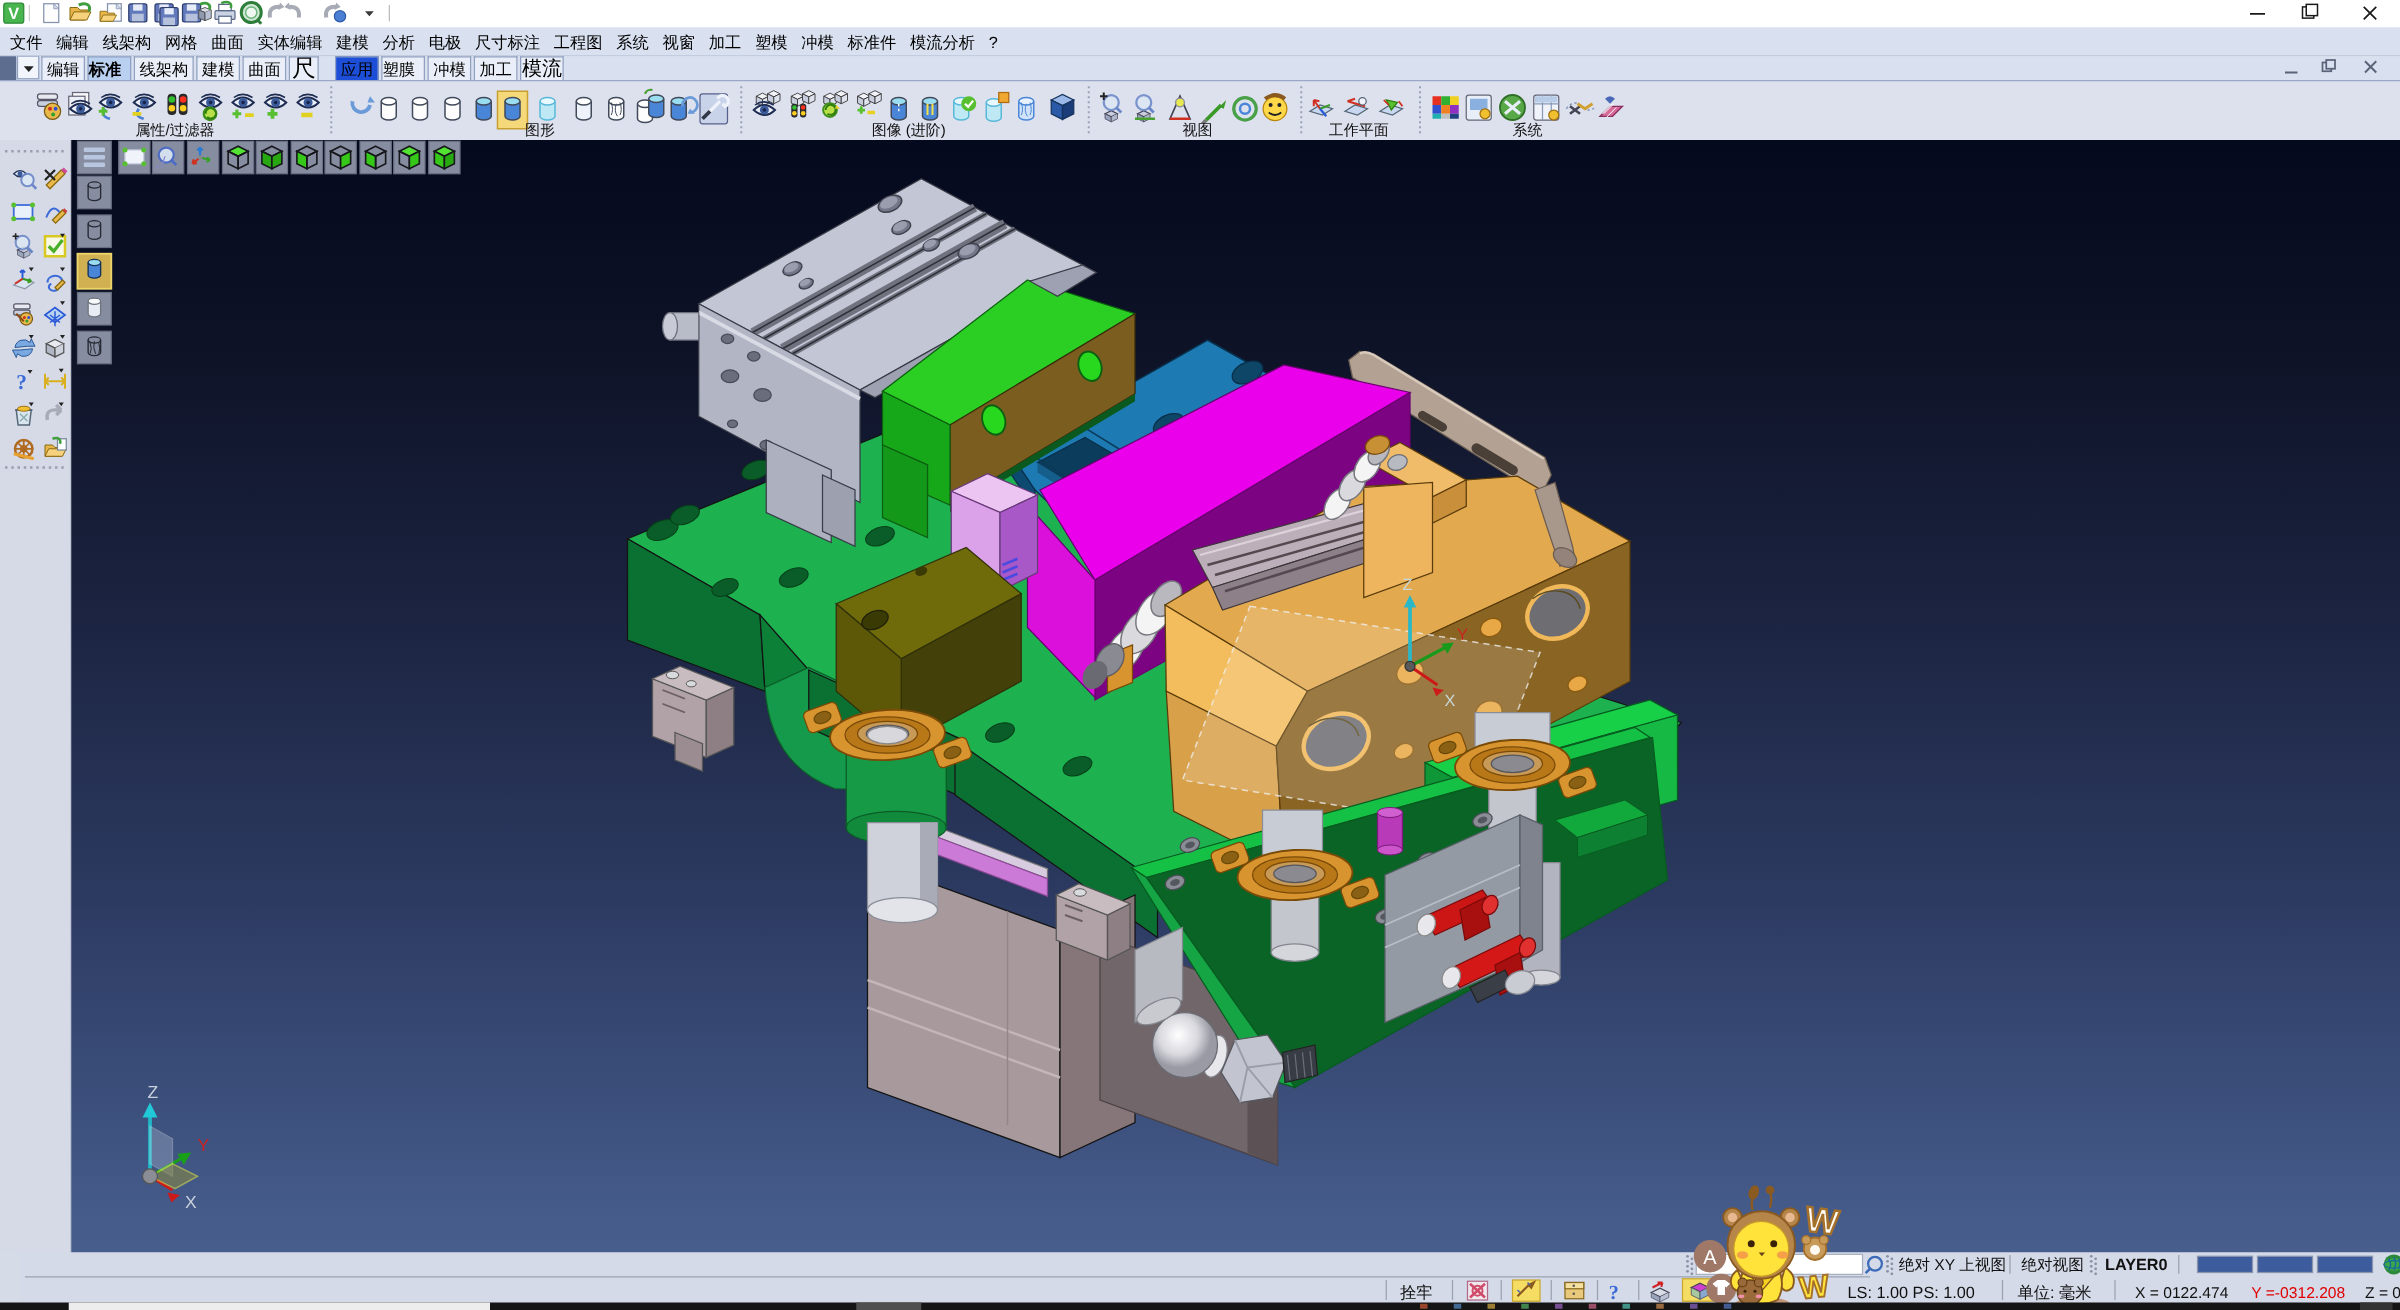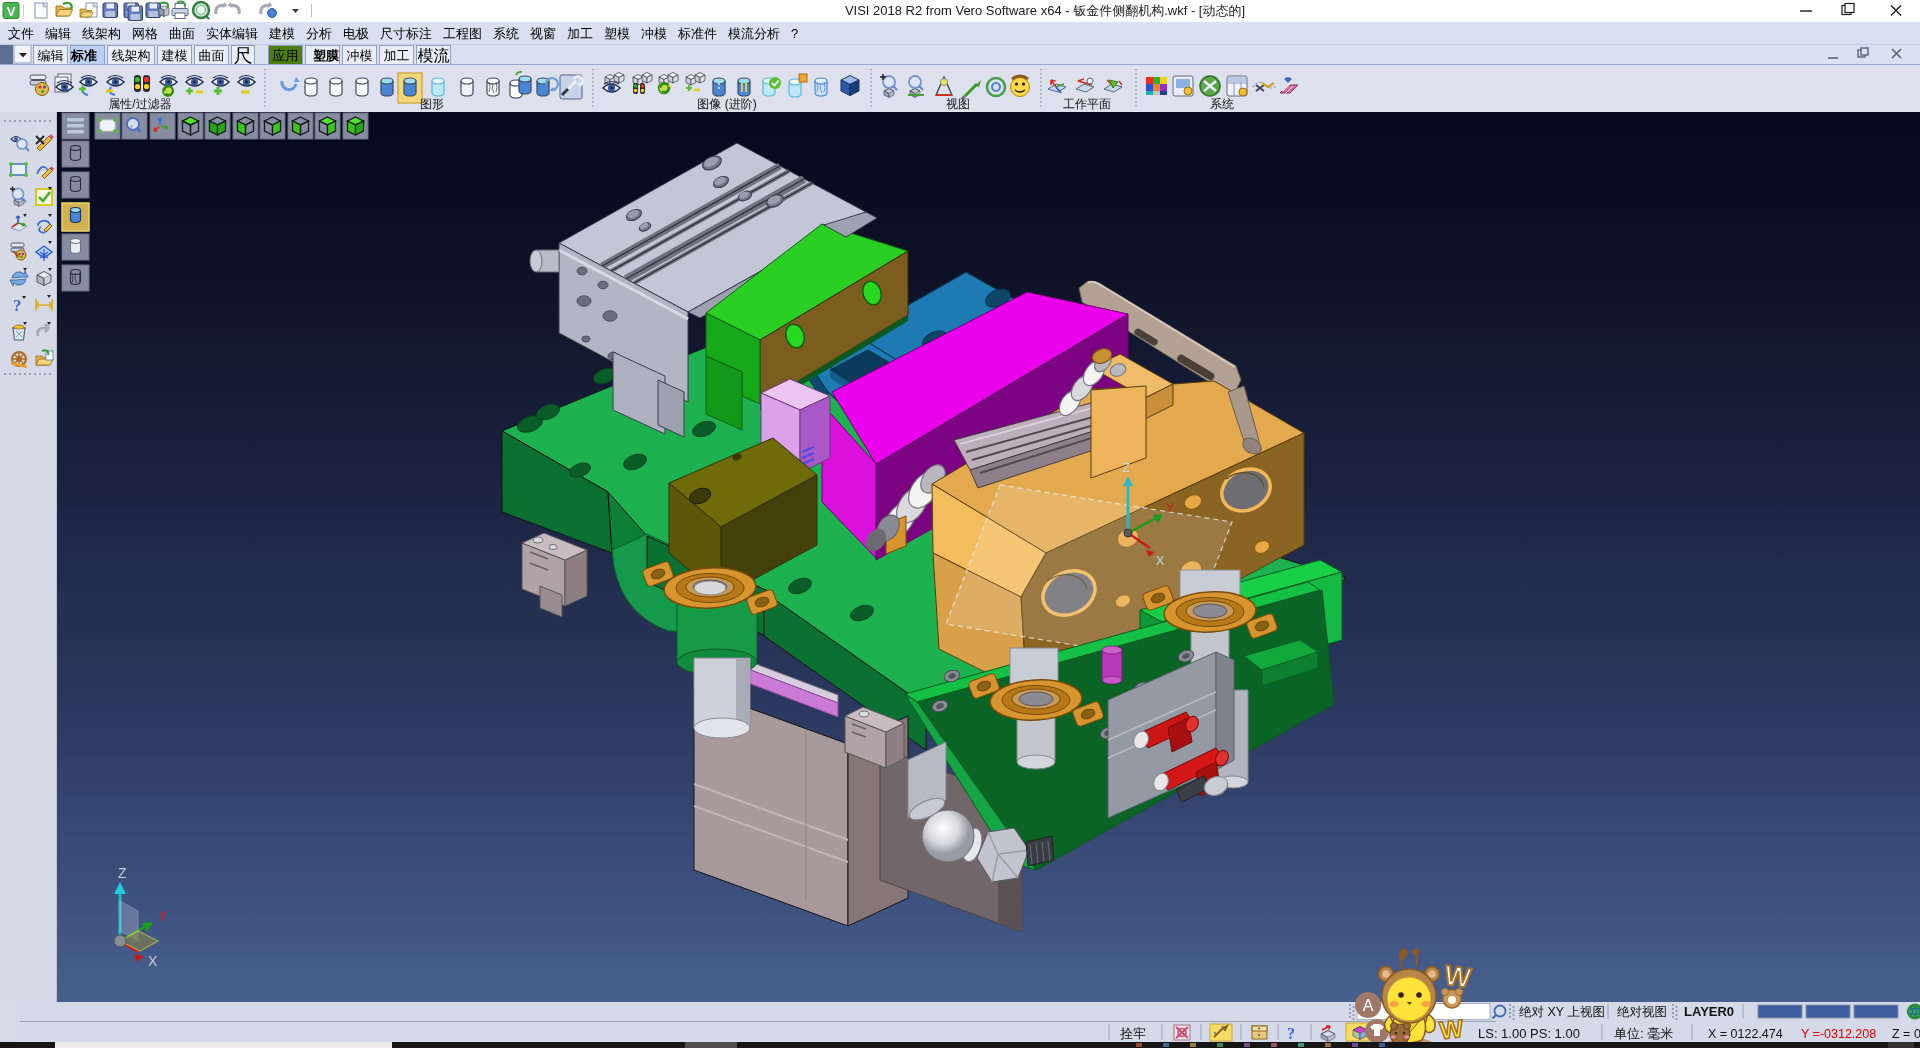--- a/index.html
+++ b/index.html
@@ -42,21 +42,20 @@
       <g transform="translate(475,0) scale(-1,1)">
         <path d="M236 14 q-1.5 -9 8 -8.5" stroke="#a7abb5" stroke-width="3.2" fill="none"></path>
         <path d="M244 2 l3.5 3.5 l-5 2.5 z" fill="#a7abb5"></path>
       </g>
       <path d="M261 14 q-1.5 -9 8 -8.5" stroke="#a7abb5" stroke-width="3.2" fill="none"></path>
       <path d="M269 2 l3.5 3.5 l-5 2.5 z" fill="#a7abb5"></path>
       <circle cx="272" cy="13" r="4.5" fill="#4a7fd4" stroke="#2f5ba8"></circle>
       <path d="M292 9 h7 l-3.5 4 z" fill="#3a3a3a"></path>
       <rect x="311" y="4" width="1" height="13" fill="#bdbdbd"></rect>
     </svg>
-    <div class="abs" style="left:170px;top:0;width:1750px;text-align:center;font-size:13px;color:#1a1a1a;line-height:21px">VISI 2018 R2 from Vero Software x64 - 钣金件侧翻机构.wkf - [动态的]</div>
     <svg width="140" height="22" class="abs" style="left:1780;top:0">
       <path d="M20 11 h12" stroke="#1a1a1a" stroke-width="1.4"></path>
       <rect x="62" y="5.5" width="9" height="9" fill="none" stroke="#1a1a1a" stroke-width="1.2"></rect>
       <rect x="65" y="3.5" width="9" height="9" fill="#fff" stroke="#1a1a1a" stroke-width="1.2"></rect>
       <path d="M111 5.5 l10 10 m0 -10 l-10 10" stroke="#1a1a1a" stroke-width="1.4"></path>
     </svg>
   </div>
 <div class="abs" style="left:0;top:22px;width:1920px;height:23px;background:#d9e1f0;border-bottom:1px solid #c3cde0">
     <div style="padding-left:8px;font-size:13px;color:#000;line-height:23px;white-space:nowrap"><span style="margin-right:11px">文件</span><span style="margin-right:11px">编辑</span><span style="margin-right:11px">线架构</span><span style="margin-right:11px">网格</span><span style="margin-right:11px">曲面</span><span style="margin-right:11px">实体编辑</span><span style="margin-right:11px">建模</span><span style="margin-right:11px">分析</span><span style="margin-right:11px">电极</span><span style="margin-right:11px">尺寸标注</span><span style="margin-right:11px">工程图</span><span style="margin-right:11px">系统</span><span style="margin-right:11px">视窗</span><span style="margin-right:11px">加工</span><span style="margin-right:11px">塑模</span><span style="margin-right:11px">冲模</span><span style="margin-right:11px">标准件</span><span style="margin-right:11px">模流分析</span><span style="margin-right:11px">?</span></div>
   </div>
@@ -65,22 +64,22 @@
     <svg width="30" height="19" class="abs" style="left:13px;top:0">
       <rect x="1" y="0" width="17" height="18" fill="#f2f5fb" stroke="#8fa0c0" stroke-width="1"></rect>
       <path d="M6 8 h8 l-4 4.5 z" fill="#222"></path>
     </svg>
     <div class="abs" style="left:33px;top:0;width:35px;height:19px;background:#e9eef8;border:1px solid #8fa0c0;border-bottom:none;font-size:13px;font-weight:normal;text-align:center;line-height:19px">编辑</div>
     <div class="abs" style="left:70px;top:0;width:35px;height:19px;background:#b9d0f1;border:1px solid #8fa0c0;border-bottom:none;font-size:13px;font-weight:bold;text-align:left;line-height:19px">标准</div>
     <div class="abs" style="left:107px;top:0;width:48px;height:19px;background:#e9eef8;border:1px solid #8fa0c0;border-bottom:none;font-size:13px;font-weight:normal;text-align:center;line-height:19px">线架构</div>
     <div class="abs" style="left:157px;top:0;width:35px;height:19px;background:#e9eef8;border:1px solid #8fa0c0;border-bottom:none;font-size:13px;font-weight:normal;text-align:center;line-height:19px">建模</div>
     <div class="abs" style="left:194px;top:0;width:35px;height:19px;background:#e9eef8;border:1px solid #8fa0c0;border-bottom:none;font-size:13px;font-weight:normal;text-align:center;line-height:19px">曲面</div>
     <div class="abs" style="left:231px;top:0;width:24px;height:19px;background:#e9eef8;border:1px solid #8fa0c0;border-bottom:none;font-size:19px;font-weight:normal;text-align:center;line-height:19px">尺寸</div>
-    <div class="abs" style="left:268px;top:0;width:35px;height:19px;background:#4d7c0f;border:1px solid #8fa0c0;border-bottom:none;font-size:13px;font-weight:normal;text-align:center;line-height:19px">应用</div>
-    <div class="abs" style="left:305px;top:0;width:35px;height:19px;background:#e9eef8;border:1px solid #8fa0c0;border-bottom:none;font-size:13px;font-weight:bold;text-align:right;line-height:19px">塑膜</div>
+    <div class="abs" style="left:268px;top:0;width:35px;height:19px;background:#1d4ed8;border:1px solid #8fa0c0;border-bottom:none;font-size:13px;font-weight:normal;text-align:center;line-height:19px">应用</div>
+    <div class="abs" style="left:305px;top:0;width:35px;height:19px;background:#e9eef8;border:1px solid #8fa0c0;border-bottom:none;font-size:13px;font-weight:normal;text-align:left;line-height:19px">塑膜</div>
     <div class="abs" style="left:342px;top:0;width:35px;height:19px;background:#e9eef8;border:1px solid #8fa0c0;border-bottom:none;font-size:13px;font-weight:normal;text-align:center;line-height:19px">冲模</div>
     <div class="abs" style="left:379px;top:0;width:35px;height:19px;background:#e9eef8;border:1px solid #8fa0c0;border-bottom:none;font-size:13px;font-weight:normal;text-align:center;line-height:19px">加工</div>
     <div class="abs" style="left:416px;top:0;width:35px;height:19px;background:#e9eef8;border:1px solid #8fa0c0;border-bottom:none;font-size:16px;font-weight:normal;text-align:center;line-height:19px">模流</div>
     <svg width="100" height="19" class="abs" style="left:1820;top:0">
       <path d="M8 13 h10" stroke="#5a6478" stroke-width="1.6"></path>
       <rect x="38" y="5" width="7" height="7" fill="none" stroke="#5a6478" stroke-width="1.4"></rect>
       <rect x="41" y="3" width="7" height="7" fill="#d9e1f0" stroke="#5a6478" stroke-width="1.4"></rect>
       <path d="M72 4 l9 9 m0 -9 l-9 9" stroke="#5a6478" stroke-width="1.6"></path>
     </svg>
   </div>

